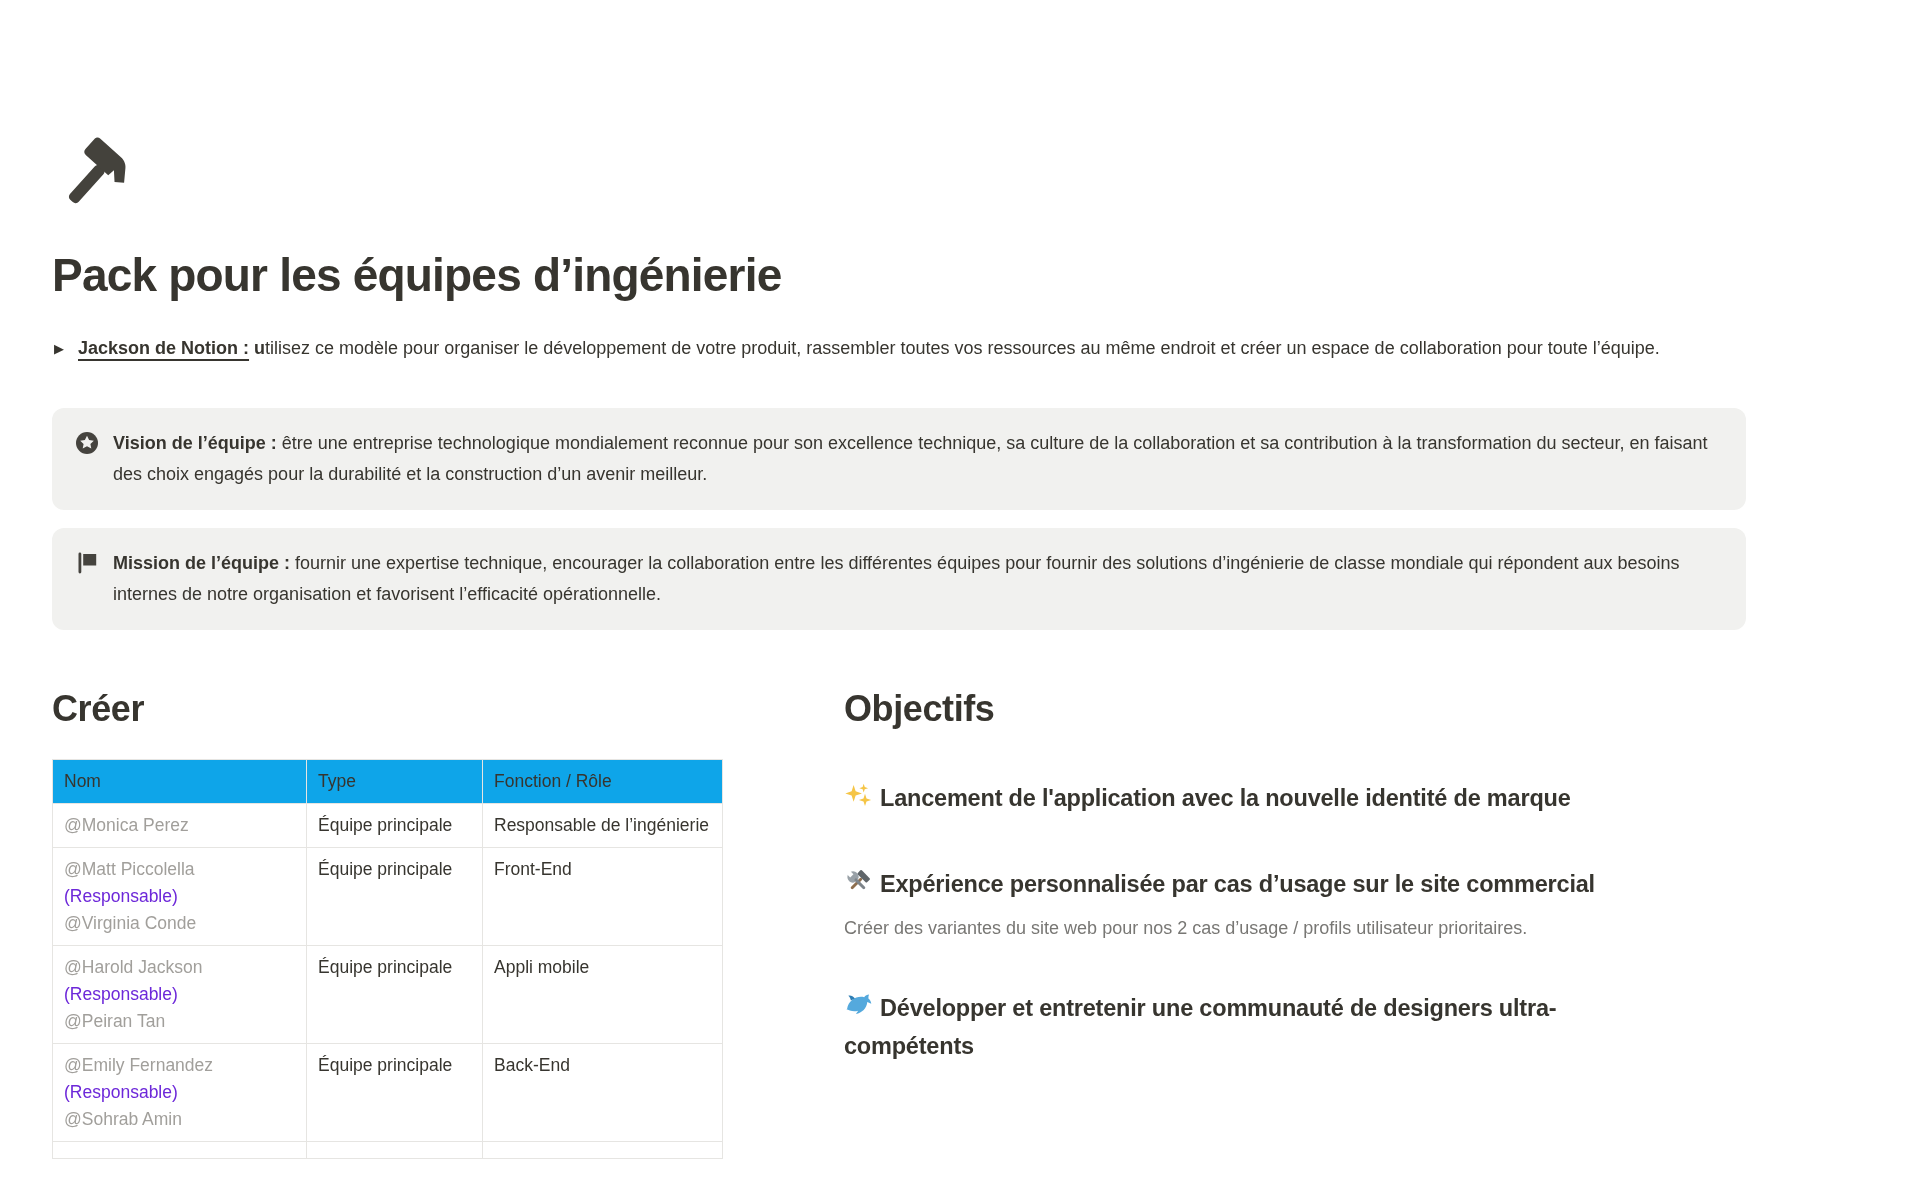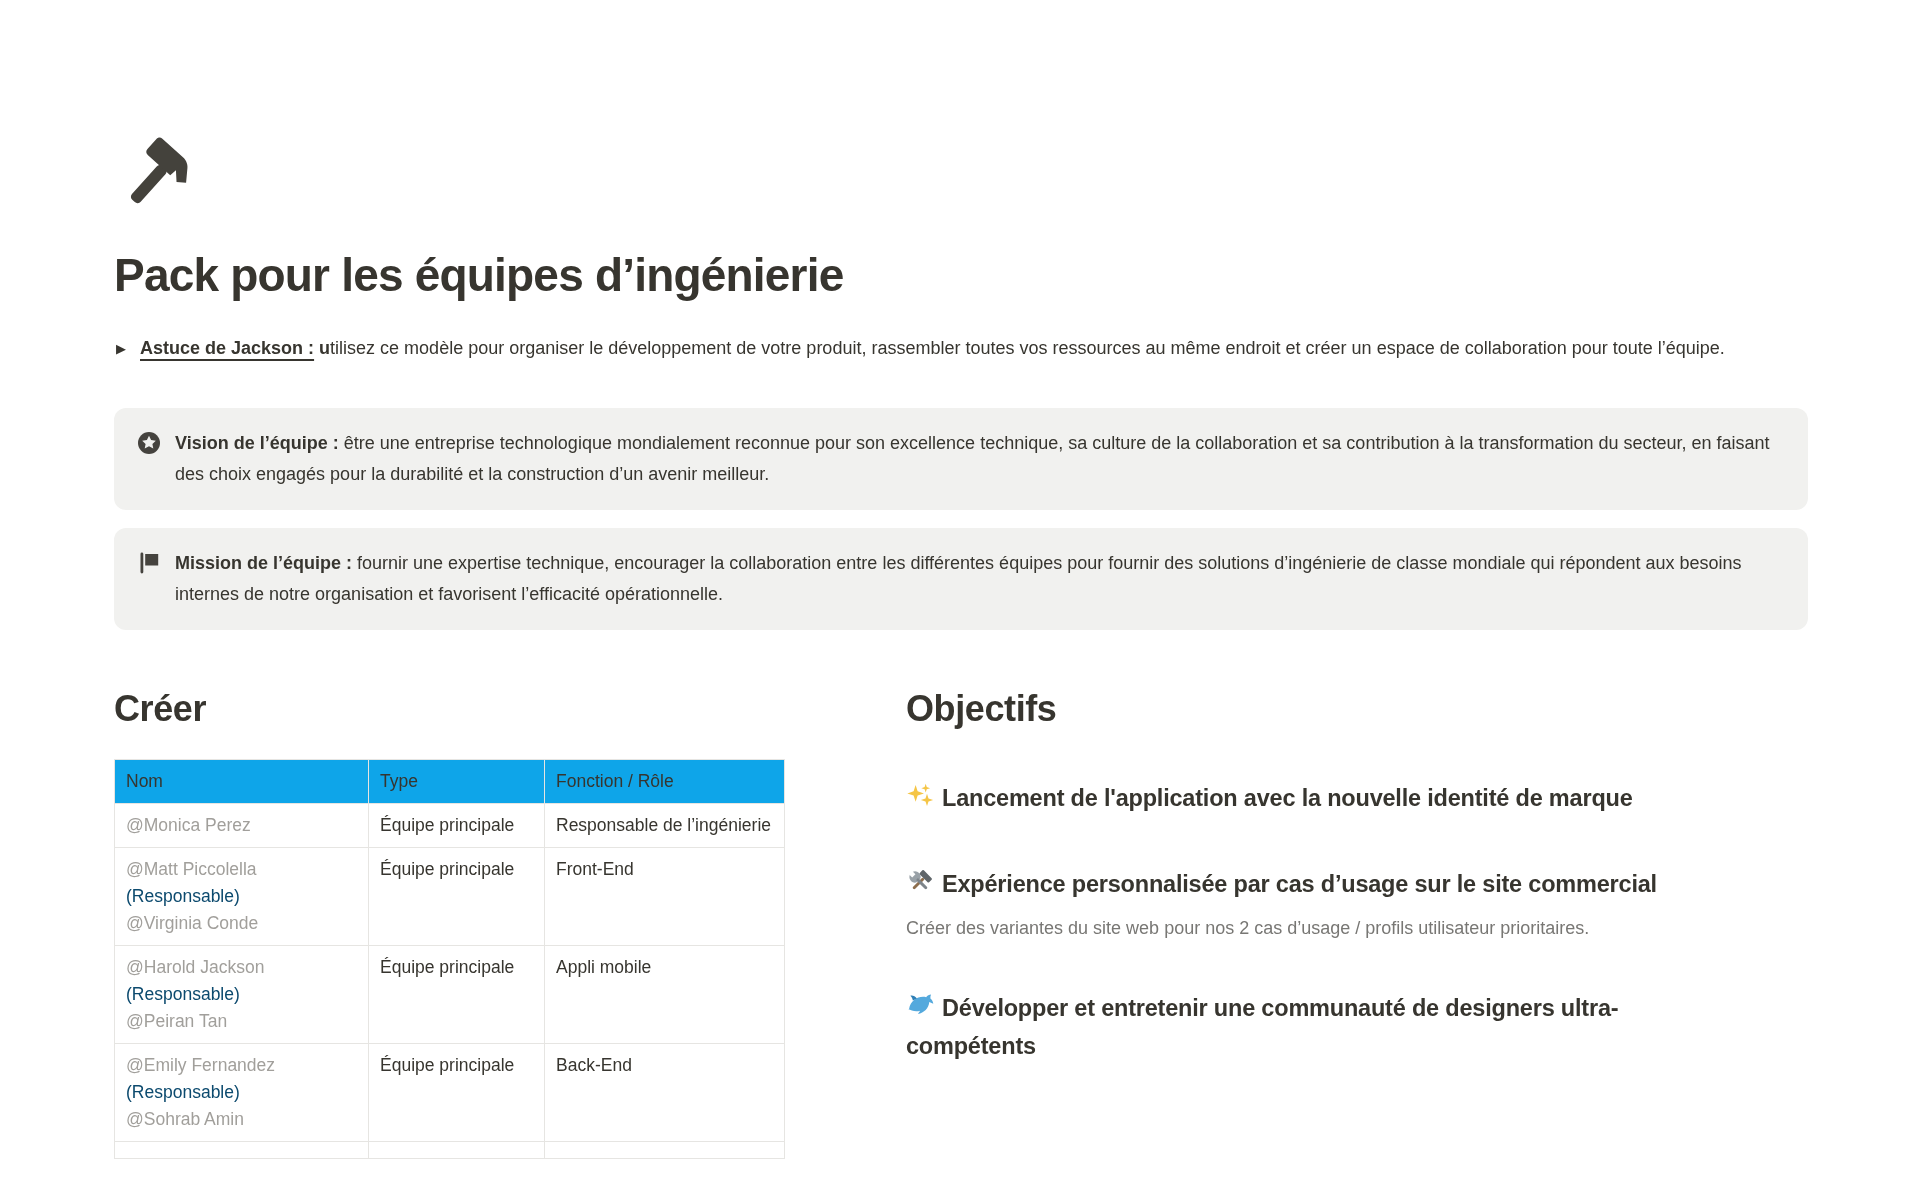--- a/index.html
+++ b/index.html
@@ -1,19 +1,19 @@
 <!DOCTYPE html>
 <html><head>
 <meta charset="utf-8">
 <style>
   * { margin:0; padding:0; box-sizing:border-box; }
   html,body { width:1920px; height:1199px; overflow:hidden; background:#ffffff; }
   body { font-family:"Liberation Sans","DejaVu Sans",sans-serif; color:#37352F;
          -webkit-font-smoothing:antialiased; }
-  .container { padding:134px 100px 0 114px; width:1920px; }
+  .container { padding:134px 100px 0 52px; width:1920px; }
 
   .page-icon { width:84px; height:84px; display:block; }
 
   h1.page-title { font-size:46px; font-weight:700; letter-spacing:-0.8px;
                   line-height:1.2; margin-top:30px; color:#37352F; }
 
   
   .toggle { display:flex; margin-top:30px; }
   .toggle-arrow { width:26px; flex:0 0 26px; font-size:13px; line-height:31px;
                   color:#37352F; cursor:pointer; padding-left:2px; }
@@ -36,21 +36,21 @@
   .col-right { flex:1; }
   h2.section { font-size:36px; font-weight:700; letter-spacing:-0.4px; line-height:1.3; color:#37352F; }
 
   
   table.team { border-collapse:collapse; table-layout:fixed; width:670px; margin-top:26px; }
   table.team th, table.team td { border:1px solid #E6E5E2; vertical-align:top;
         font-size:17.5px; line-height:27px; text-align:left; padding:8px 11px; font-weight:400; }
   table.team th { background:#0ea5e9; color:#37352F; height:44px; }
   col.c1 { width:254px; } col.c2 { width:176px; } col.c3 { width:240px; }
   .mention { color:#A19F9B; }
-  .plain   { color:#0c4a6e; }
+  .plain   { color:#6d28d9; }
 
   
   .objective-title { font-size:23.5px; font-weight:700; line-height:34px;
                      max-width:780px; margin-top:48px; color:#37352F; letter-spacing:-0.2px; }
   .objective-title .emoji { display:inline-block; vertical-align:-4px; margin-right:8px; }
   .objective-desc { font-size:18px; line-height:30px; color:#787774; max-width:800px; margin-top:8px; }
 </style>
 </head>
 <body>
 
@@ -62,21 +62,21 @@
         <rect x="43" y="36" width="14" height="54" rx="5"></rect>
         <path d="M26 12 h33 c6 0 11 3 14 8 l9 12 -9 7 -10 -10 -1 9 h-36 c-3 0 -5 -2 -5 -5 v-16 c0 -3 2 -5 5 -5 z"></path>
       </g>
     </svg>
   </span>
 
   <h1 class="page-title">Pack pour les équipes d’ingénierie</h1>
 
   <div class="toggle">
     <span class="toggle-arrow">▶</span>
-    <div class="toggle-text"><span class="lbl">Astuce de Jackson :</span> <span class="b">u</span><span>tilisez ce modèle pour organiser le développement de votre produit, rassembler toutes vos ressources au même endroit et créer un espace de collaboration pour toute l’équipe.</span></div>
+    <div class="toggle-text"><span class="lbl">Jackson de Notion :</span> <span class="b">u</span><span>tilisez ce modèle pour organiser le développement de votre produit, rassembler toutes vos ressources au même endroit et créer un espace de collaboration pour toute l’équipe.</span></div>
   </div>
 
   <div class="callout first">
     <span class="callout-icon">
       <svg viewBox="0 0 26 26" width="26" height="26" aria-hidden="true">
         <circle cx="13" cy="13" r="11" fill="#45433E"></circle>
         <path fill="#F1F1EF" d="M13 5.8 l2.1 4.3 4.7 .6 -3.4 3.2 .9 4.7 -4.3 -2.3 -4.3 2.3 .9 -4.7 -3.4 -3.2 4.7 -.6 Z"></path>
       </svg>
     </span>
     <div class="callout-body"><span class="lbl">Vision de l’équipe :</span> <span>être une entreprise technologique mondialement reconnue pour son excellence technique, sa culture de la collaboration et sa contribution à la transformation du secteur, en faisant des choix engagés pour la durabilité et la construction d’un avenir meilleur.</span></div>

